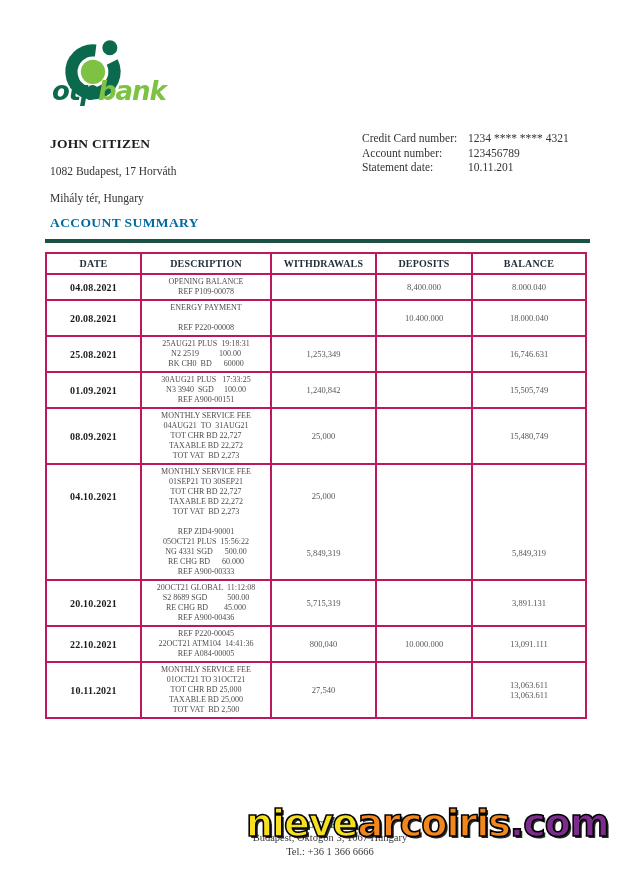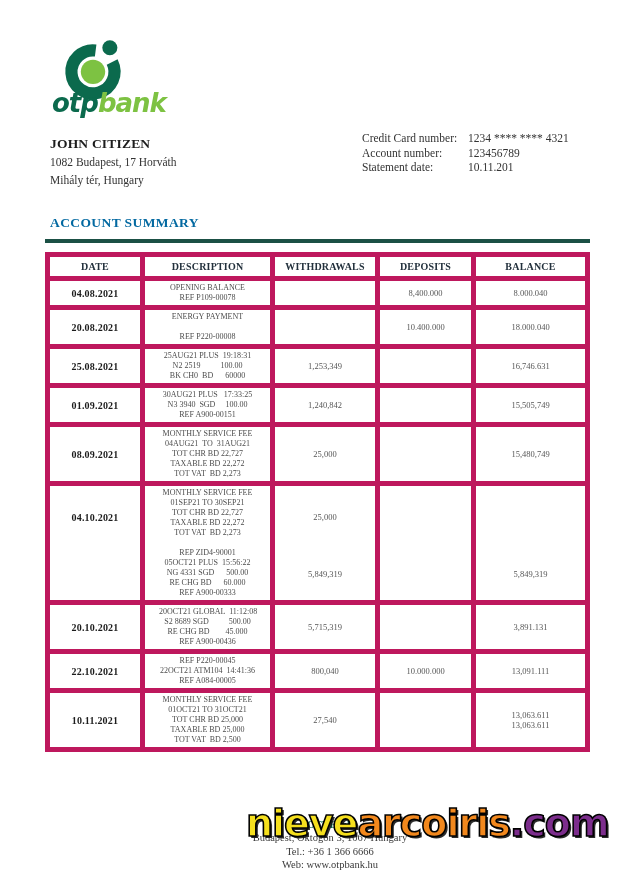--- a/index.html
+++ b/index.html
@@ -10,41 +10,41 @@
   }
   *{margin:0;padding:0;box-sizing:border-box;}
   html,body{background:#ffffff;}
   body{
     width:629px;height:891px;position:relative;overflow:hidden;
     font-family:"Liberation Serif","DejaVu Serif",serif;color:var(--ink);
   }
   
   .logo{position:absolute;left:58px;top:36px;width:70px;height:66px;}
   .wordmark{
-    position:absolute;left:52px;top:88px;font-family:"DejaVu Sans",sans-serif;
+    position:absolute;left:52px;top:76px;font-family:"DejaVu Sans",sans-serif;
     font-style:italic;font-size:26px;letter-spacing:-1px;white-space:nowrap;
   }
   .wordmark .otp{color:var(--dark-green);font-weight:bold;}
   .wordmark .bank{color:var(--light-green);font-weight:600;}
   
   .customer{position:absolute;left:50px;top:136px;}
   .customer .name{font-size:13.5px;font-weight:bold;color:#1d1d1d;letter-spacing:.2px;}
-  .customer .addr{font-size:11.5px;color:#333;margin-top:3px;line-height:14.5px;}
+  .customer .addr{font-size:11.5px;color:#333;margin-top:12px;line-height:14.5px;}
   
   .acct-info{position:absolute;left:362px;top:131px;font-size:11.5px;color:#333;}
   .info-row{display:flex;line-height:14.6px;}
   .info-row .lbl{width:106px;}
   .info-row .val{white-space:nowrap;}
   
   .section-title{position:absolute;left:50px;top:215px;font-size:13.5px;font-weight:bold;color:#0369a1;letter-spacing:.4px;}
   .divider{position:absolute;left:45px;top:239px;width:545px;height:4px;background:var(--divider-green);}
   
   .tbl-wrap{position:absolute;left:45px;top:252px;width:540px;}
   table{border-collapse:collapse;width:540px;table-layout:fixed;}
-  th,td{border:5px solid #be185d;}
+  th,td{border:2px solid #be185d;}
   th{
     font-size:10px;font-weight:bold;color:#22303c;padding:4px 0;text-align:center;letter-spacing:.2px;
   }
   td{vertical-align:middle;padding:0;}
   td.date-cell,td.val-cell{position:relative;height:auto;}
   .cell-fill{position:absolute;left:0;top:0;right:0;bottom:0;display:flex;flex-direction:column;}
   .blk{display:flex;align-items:center;justify-content:center;flex-direction:column;}
   .date-txt{font-size:10px;font-weight:bold;color:#1c1c1c;letter-spacing:.2px;}
   .desc-cell{padding:2px 14px;}
   .desc-line{font-size:8px;line-height:10px;color:#4c4c4c;text-align:center;white-space:pre;}
@@ -462,14 +462,13 @@
 </div>
 
 <div class="watermark">
   <span class="wm-1">nieve</span><span class="wm-2">arcoiris</span><span class="wm-3">.com</span>
 </div>
 
 <div class="footer">
   <div class="f-bank">OTP Bank</div>
   <div class="f-line">Budapest, Oktogon 3, 1067 Hungary</div>
   <div class="f-line">Tel.: +36 1 366 6666</div>
-  <div class="f-line">Web: www.otpbank.hu</div>
 </div>
 
 </body></html>

